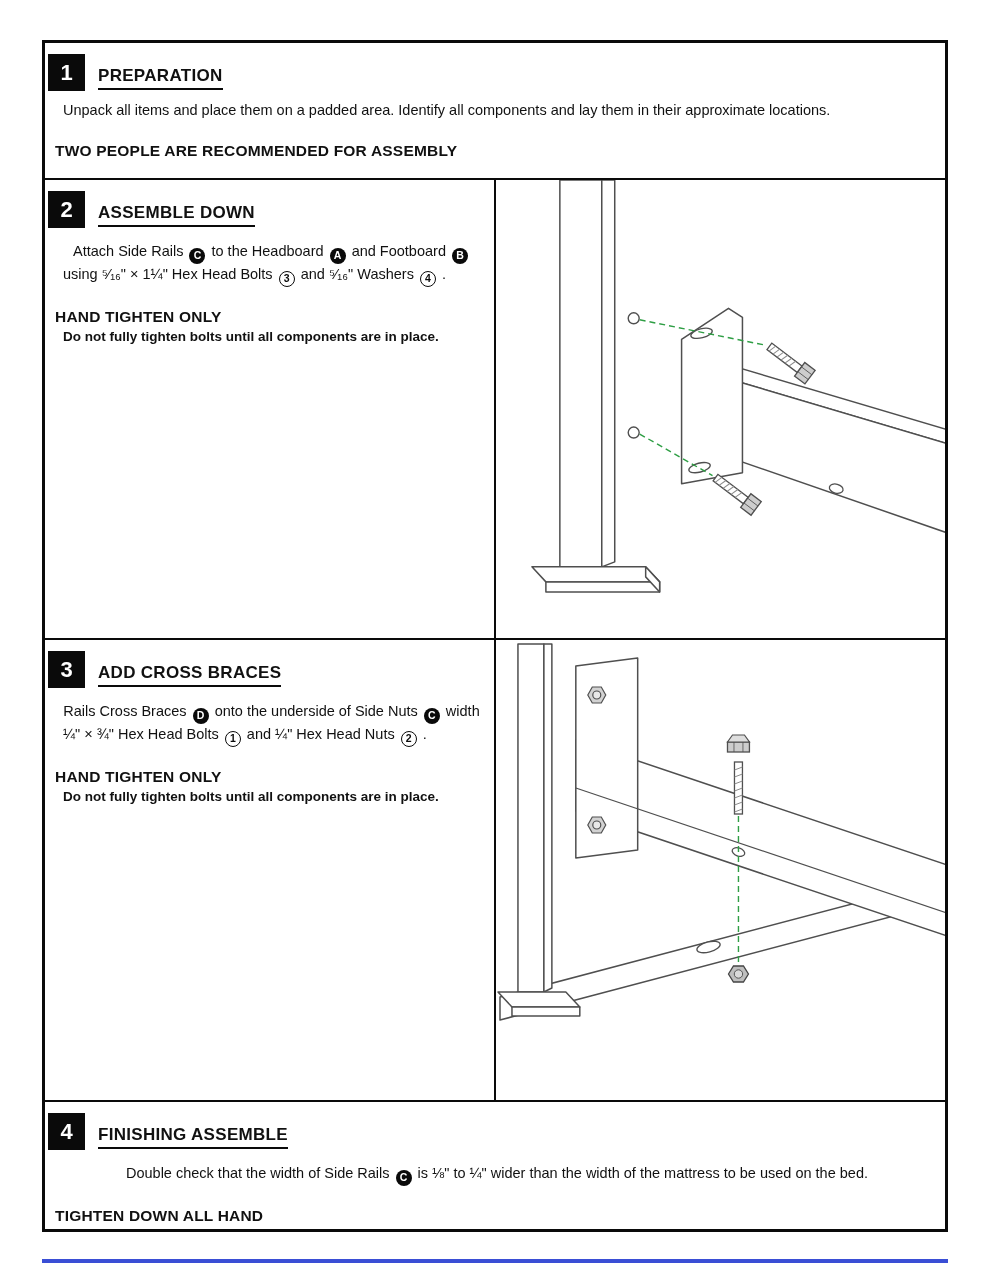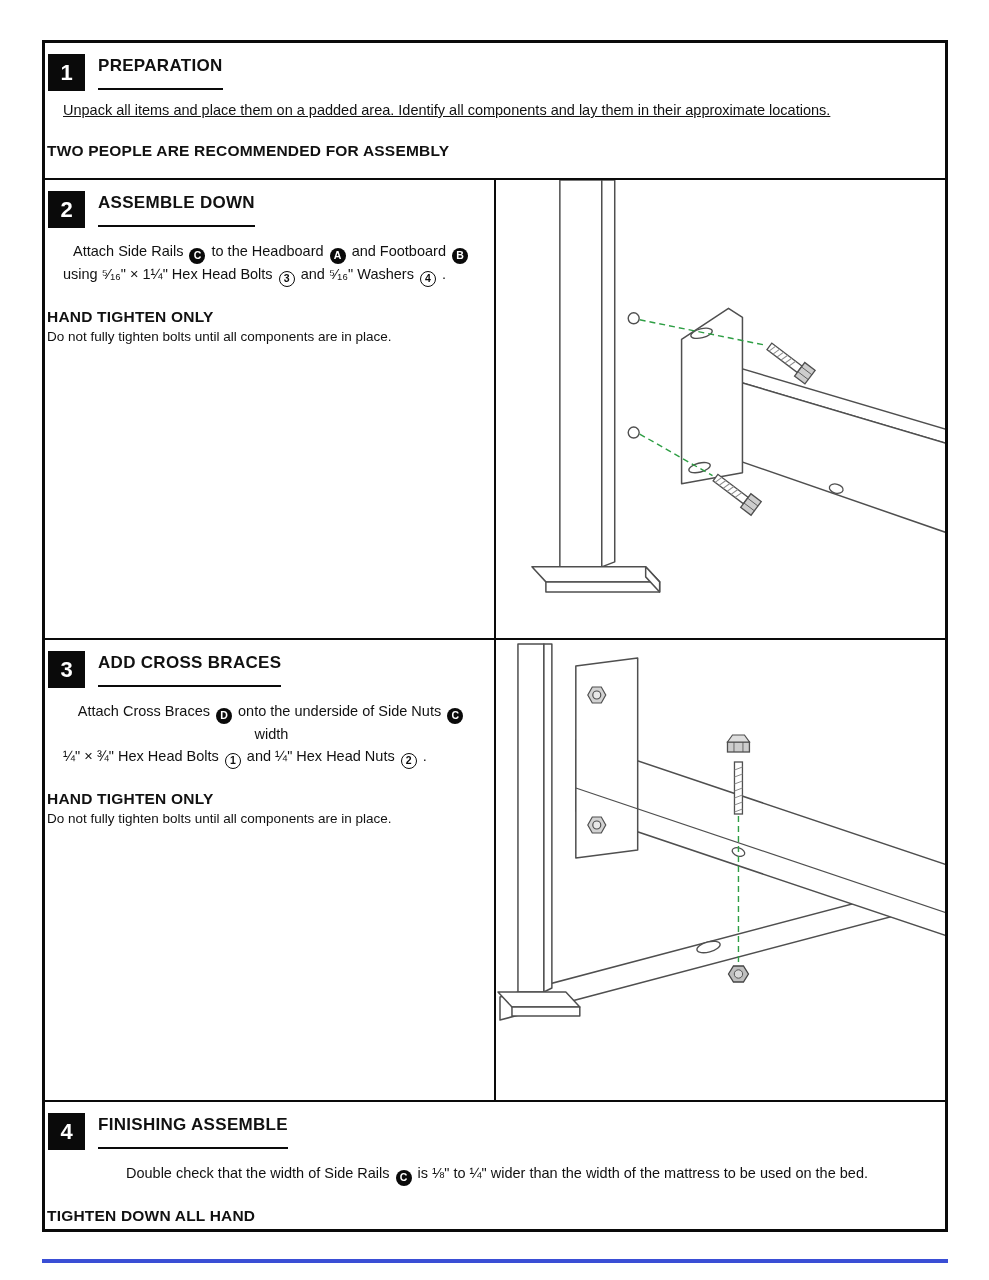--- a/index.html
+++ b/index.html
@@ -22,27 +22,27 @@
   .illus svg { position:absolute; left:0; top:0; width:100%; height:100%; }
 
   .sec-head { display:flex; align-items:flex-end; padding-top:11px; }
   .num-box {
     width:37px; height:37px; margin-left:3px; background:#0a0a0a; color:#fff;
     font-size:22px; font-weight:bold; display:flex; align-items:center; justify-content:center;
     flex:0 0 auto;
   }
   .sec-title {
     margin-left:13px; margin-bottom:1px; font-size:17px; font-weight:bold;
-    letter-spacing:0.3px; border-bottom:2px solid #0a0a0a; padding-bottom:12px;
-  }
-  .body-text { margin:9px 22px 0 18px; font-size:14.5px; line-height:1.45;text-decoration:underline; }
+    letter-spacing:0.3px; border-bottom:2px solid #0a0a0a; padding-bottom:2px;
+  }
+  .body-text { margin:9px 22px 0 18px; font-size:14.5px; line-height:1.45; }
   .inst-line { margin:0 14px 0 18px; font-size:14.5px; line-height:1.5; }
   .inst-first { margin-top:13px;text-align:center; }
-  .caps-note { margin:21px 20px 0 2px; font-size:15.5px; font-weight:bold; letter-spacing:0.2px; }
-  .sub-note { margin:3px 20px 0 2px; font-size:13.5px; font-weight:normal; }
+  .caps-note { margin:21px 20px 0 10px; font-size:15.5px; font-weight:bold; letter-spacing:0.2px; }
+  .sub-note { margin:3px 20px 0 18px; font-size:13.5px; font-weight:bold; }
 
   .b-letter {
     display:inline-flex; width:16px; height:16px; border-radius:50%;
     background:#0a0a0a; color:#fff; font-size:10.5px; font-weight:bold;
     align-items:center; justify-content:center; vertical-align:-3px; margin:0 2px;
   }
   .b-num {
     display:inline-flex; width:14px; height:14px; border-radius:50%;
     background:#fff; color:#0a0a0a; border:1.5px solid #0a0a0a; font-size:10.5px; font-weight:bold;
     align-items:center; justify-content:center; vertical-align:-3px; margin:0 2px;
@@ -145,21 +145,21 @@
       </div>
     </div>
 
     <div class="section sec-3">
       <div class="text-col">
         <div class="sec-head">
           <div class="num-box">3</div>
           <div class="sec-title">ADD CROSS BRACES</div>
         </div>
         <div class="inst-line inst-first">
-          <span>Attach Cross Braces</span>
+          <span>Rails Cross Braces</span>
           <span class="b-letter">D</span>
           <span>onto the underside of Side Nuts</span>
           <span class="b-letter">C</span>
           <span>width</span>
         </div>
         <div class="inst-line">
           <span>¼" × ¾" Hex Head Bolts</span>
           <span class="b-num">1</span>
           <span>and ¼" Hex Head Nuts</span>
           <span class="b-num">2</span>

